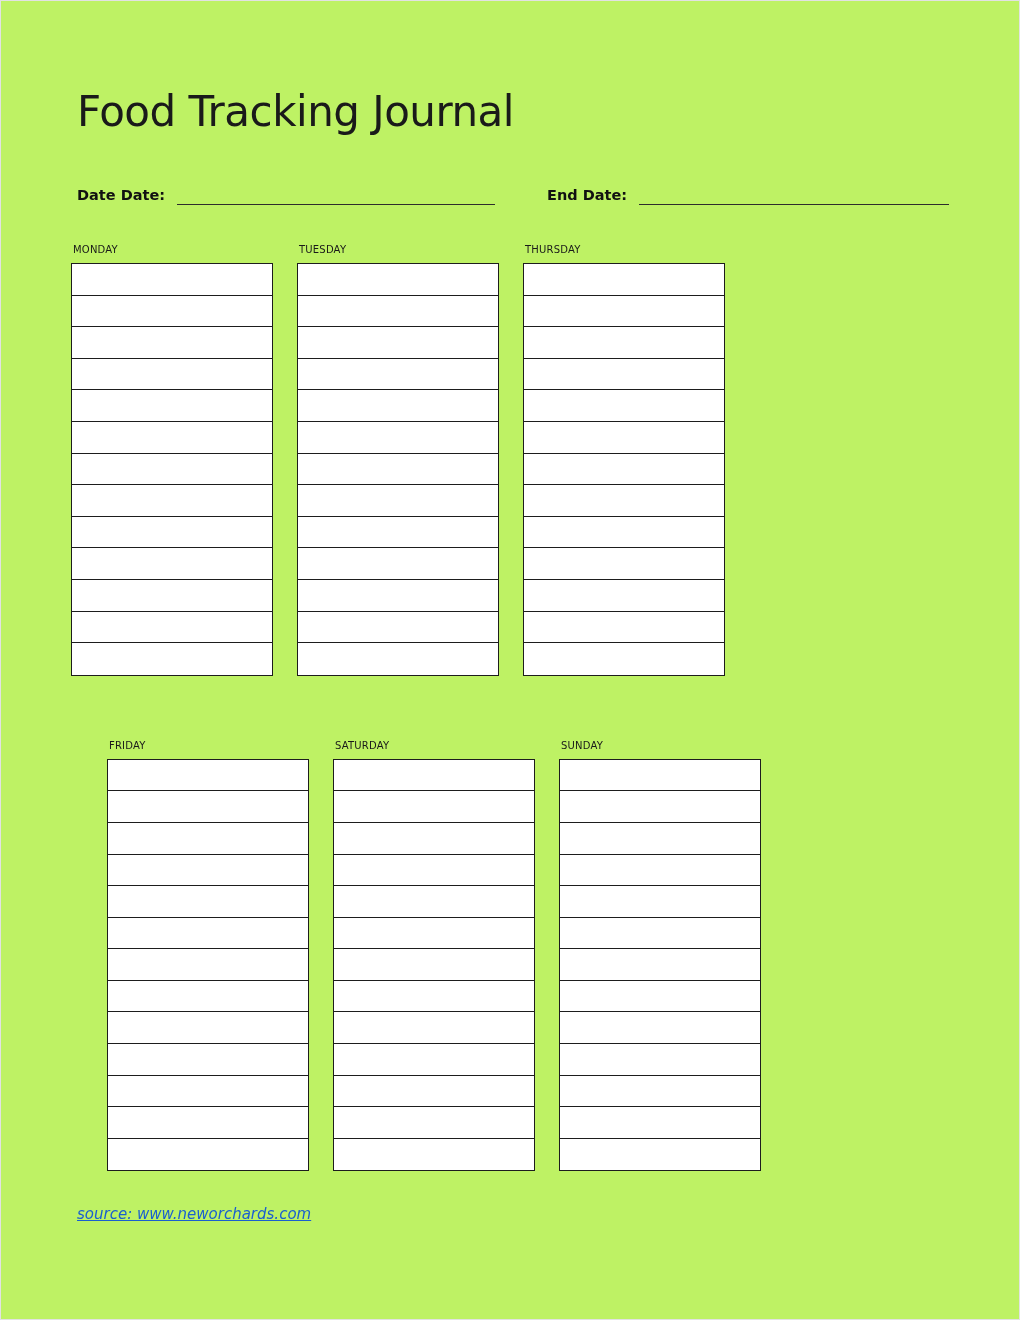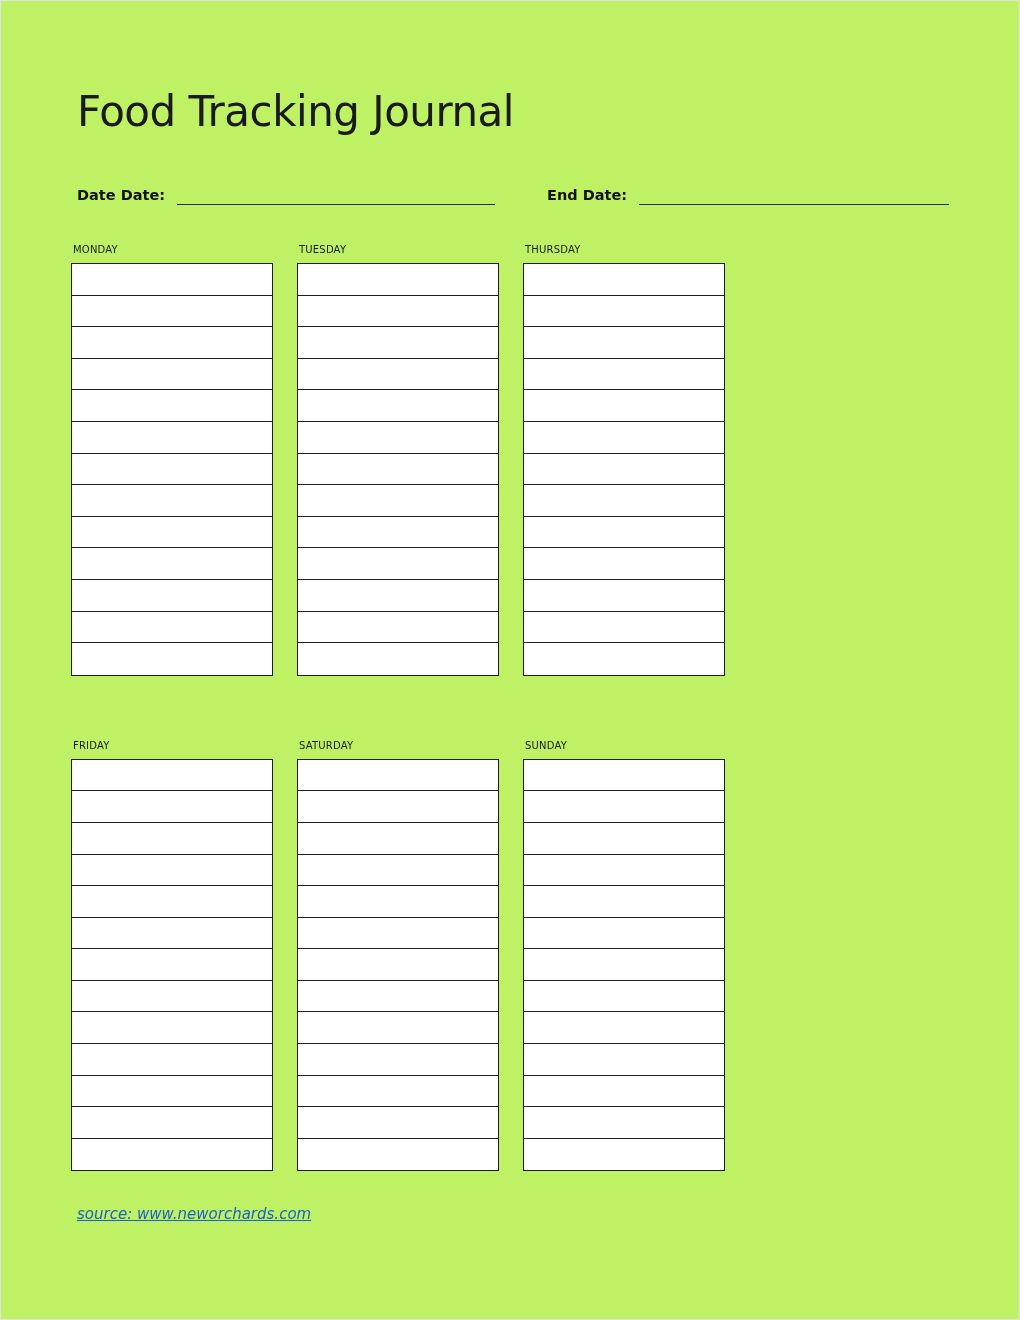--- a/index.html
+++ b/index.html
@@ -65,21 +65,21 @@
   .grid {
     position: absolute;
     left: 70px;
     top: 243px;
     width: 880px;
   }
   .row {
     display: flex;
     justify-content: flex-start;
   }
-  .row.second { margin-top: 64px; }
+  .row.second { margin-top: 64px; margin-left: 36px; }
   .col {
     width: 202px;
     margin-right: 24px;
   }
   .col:last-child { margin-right: 0; }
   .day-label {
     font-size: 10px;
     color: #1a1a1a;
     letter-spacing: 0.2px;
     margin-bottom: 8px;

